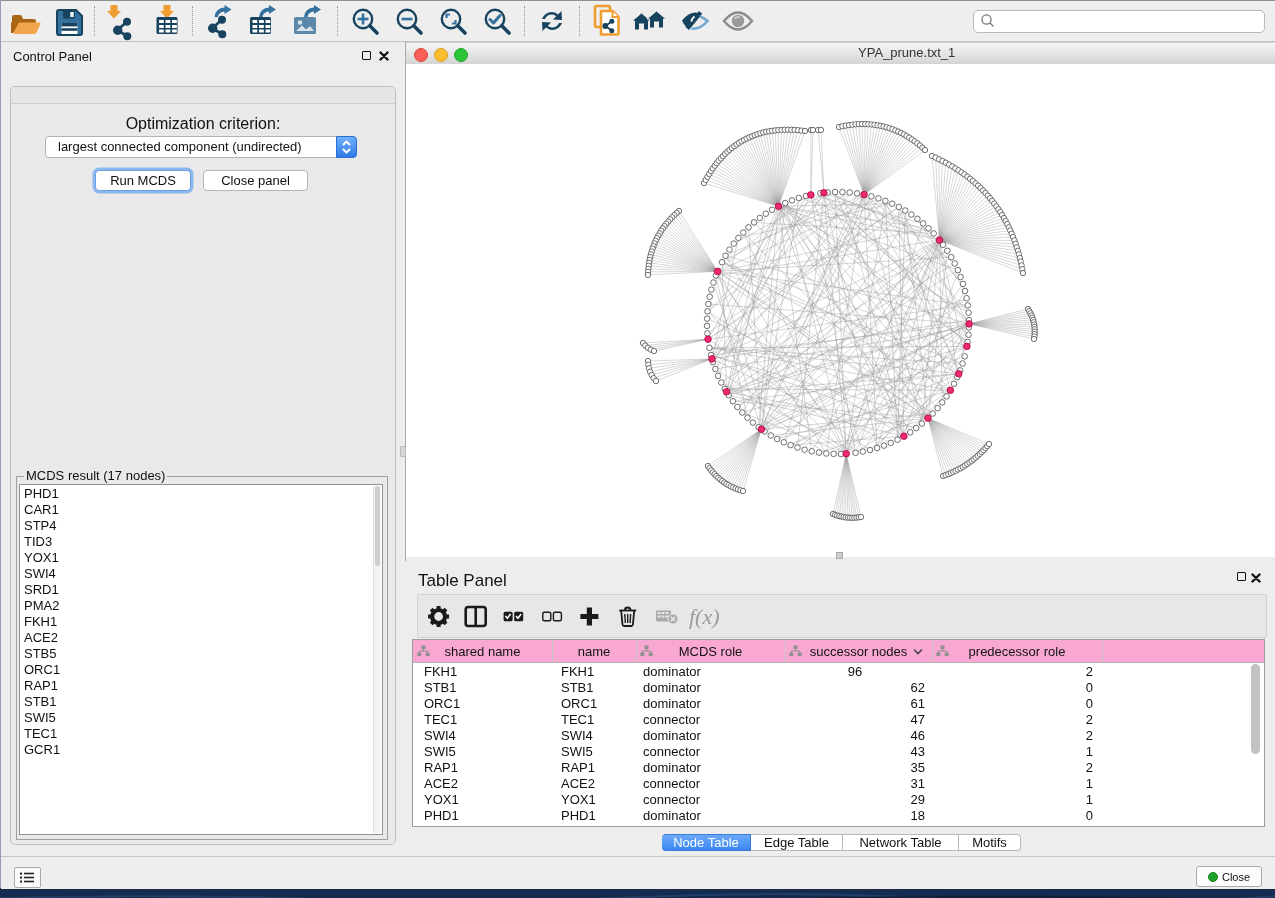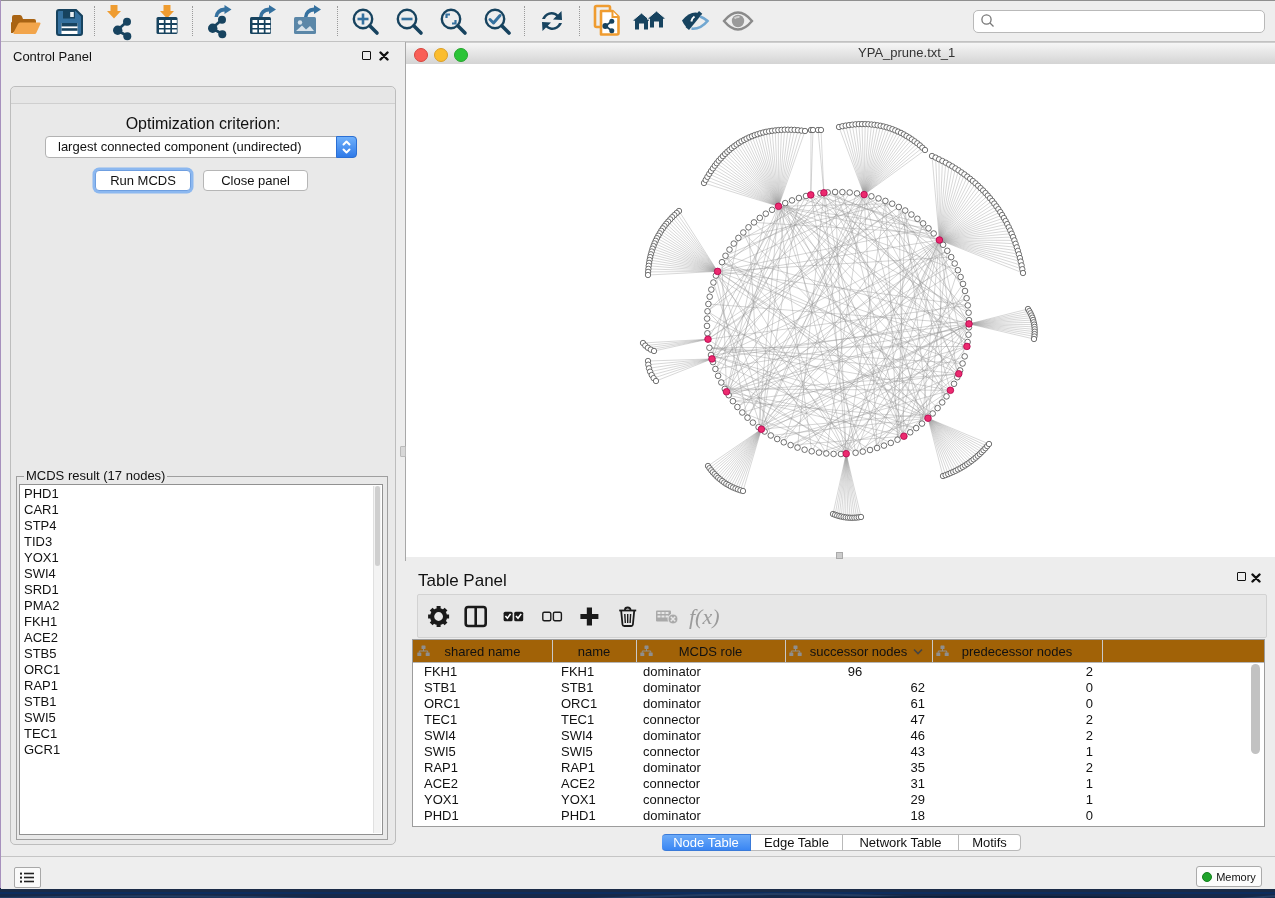--- a/index.html
+++ b/index.html
@@ -34,21 +34,21 @@
 #net-title{position:absolute;left:0;top:0;width:870px;height:21px;background:linear-gradient(#f6f6f6,#d4d4d4);border-bottom:1px solid #a9a9a9;border-top:1px solid #cecece}
 #net-title .t{position:absolute;left:453px;top:2px;font-size:13px;font-weight:normal;color:#333}
 .light{position:absolute;top:4.5px;width:12px;height:12px;border-radius:50%}
 #canvas{position:absolute;left:0;top:22px;width:870px;height:493px;background:#ffffff}
 #hgrip{position:absolute;left:836px;top:552px;width:5px;height:5px;background:#cccccc;border:1px solid #aaa}
 
 #tp{position:absolute;left:405px;top:561px;width:870px;height:295px;background:#ededed}
 #tp-title{position:absolute;left:13px;top:10px;font-size:17px;color:#111}
 #tp-toolbar{position:absolute;left:12px;top:33px;width:848px;height:42px;background:#e7e7e7;border:1px solid #d2d2d2;border-radius:2px}
 #tbl{position:absolute;left:7px;top:78px;width:851px;height:186px;background:#fff;border:1px solid #9c9c9c}
-#thead{position:absolute;left:0;top:0;width:100%;height:22px;background:#a16207;border-bottom:1px solid #b5b5b5;font-size:13px;color:#111}
+#thead{position:absolute;left:0;top:0;width:100%;height:22px;background:#f9a8d4;border-bottom:1px solid #b5b5b5;font-size:13px;color:#111}
 .th{position:absolute;top:0;height:22px;border-right:1px solid #c9c9c9}
 .th span{position:absolute;left:0;right:0;top:4px;text-align:center}
 .th .hic{position:absolute;left:4px;top:5px}
 .th .hch{position:absolute;right:9px;top:8px}
 .td{position:absolute;font-size:13px;color:#111;height:16px;line-height:16px}
 #tsb{position:absolute;right:2px;top:24px;width:13px;height:160px}
 #tsb .thumb{position:absolute;left:2px;top:0;width:9px;height:90px;background:#c2c2c2;border-radius:5px}
 #tp-tabs{position:absolute;left:257px;top:273px;height:17px;display:flex;font-size:13px}
 .btab{background:#fff;border:1px solid #b9b9b9;border-left:none;color:#111;display:flex;align-items:center;justify-content:center}
 .btab.last{border-radius:0 4px 4px 0}
@@ -748,21 +748,21 @@
         </div>
         <div class="th" style="left:519px;width:170px">
           <svg class="hic" width="13" height="12" viewBox="0 0 13 12">
             <g fill="#8f8f8f">
               <rect x="4.5" y="0.5" width="4" height="3.4" rx="0.5"></rect>
               <rect x="0.3" y="7.6" width="4" height="3.4" rx="0.5"></rect>
               <rect x="8.7" y="7.6" width="4" height="3.4" rx="0.5"></rect>
             </g>
             <path d="M6.5 4 L6.5 6 M2.3 7.6 L2.3 6 L10.7 6 L10.7 7.6" stroke="#8f8f8f" stroke-width="1" fill="none"></path>
           </svg>
-          <span>predecessor nodes</span>
+          <span>predecessor role</span>
         </div>
       </div>
  <div id="rows">
         <div class="td" style="left:11px;top:24px">FKH1</div>
         <div class="td" style="left:148px;top:24px">FKH1</div>
         <div class="td" style="left:230px;top:24px">dominator</div>
         <div class="td" style="left:372px;top:24px;width:140px;text-align:center">96</div>
         <div class="td" style="left:519px;top:24px;width:161px;text-align:right">2</div>
         <div class="td" style="left:11px;top:40px">STB1</div>
         <div class="td" style="left:148px;top:40px">STB1</div>
@@ -830,15 +830,15 @@
           <line x1="9" y1="13.5" x2="19" y2="13.5"></line>
         </g>
         <g fill="#222">
           <rect x="5" y="4.6" width="2" height="2"></rect>
           <rect x="5" y="8.6" width="2" height="2"></rect>
           <rect x="5" y="12.6" width="2" height="2"></rect>
         </g>
       </svg></div>
  <div id="membtn">
       <span class="dot"></span>
-      <span>Memory</span>
+      <span>Close</span>
     </div>
 </div>
 
 </body></html>

